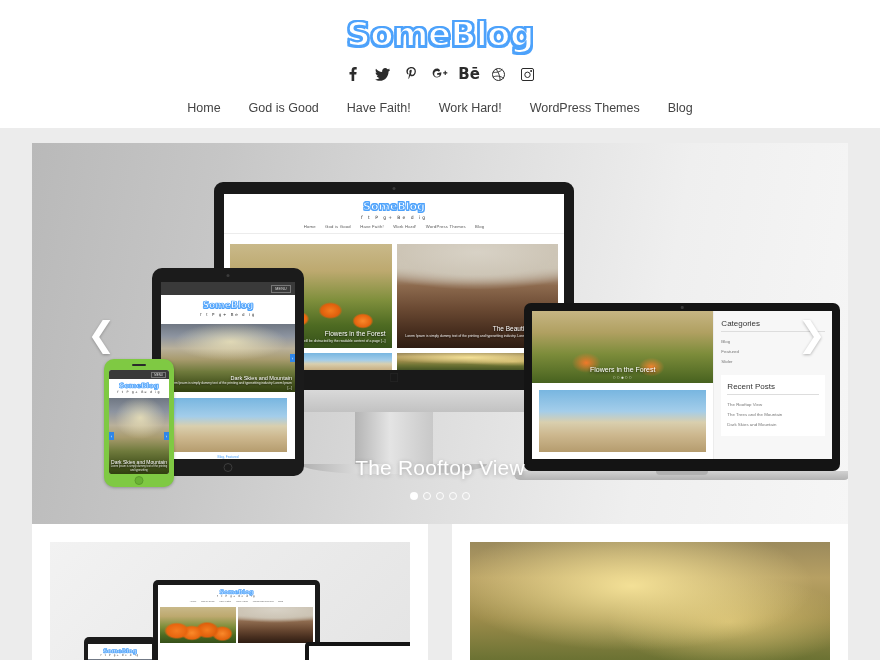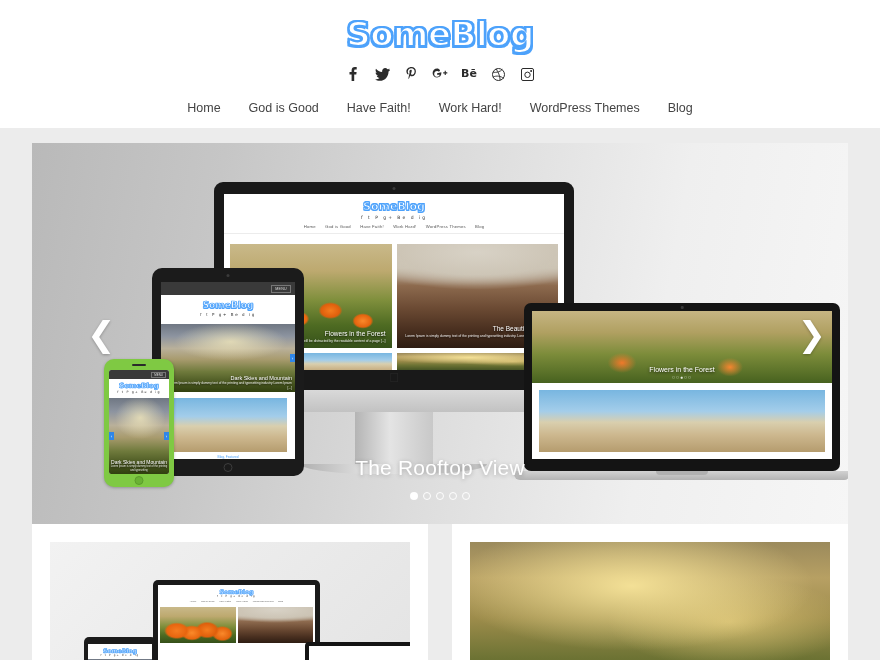--- a/index.html
+++ b/index.html
@@ -282,21 +282,21 @@
     <span class="social-ico">
       <svg width="11" height="14" viewBox="0 0 11 14">
           <path fill="#2b2b2b" d="M5.6 0C2.2 0 .4 2.2.4 4.6c0 1.1.6 2.5 1.6 2.9.1.1.2 0 .3-.1 0-.1.1-.5.2-.7 0-.1 0-.2-.1-.2-.3-.4-.6-1.1-.6-1.8C1.8 3 3.2 1.2 5.4 1.2c1.9 0 3.2 1.3 3.2 3.1 0 2.1-1 3.5-2.4 3.5-.7 0-1.3-.6-1.1-1.4.2-.9.7-1.9.7-2.6 0-.6-.3-1.1-1-1.1-.8 0-1.4.8-1.4 1.9 0 .7.2 1.2.2 1.2l-1 4.1c-.2.8-.1 2-.1 2.1 0 .1.1.1.2 0 .1-.1.7-.9.9-1.7l.5-1.9c.3.5 1 .9 1.8.9 2.4 0 4-2.1 4-5C9.9 1.9 8.1 0 5.6 0"></path>
         </svg>
     </span>
     <span class="social-ico">
       <svg width="16" height="12" viewBox="0 0 16 12">
           <path fill="#2b2b2b" d="M5.1 5.2v1.6h2.6c-.1.7-.8 2-2.6 2-1.6 0-2.9-1.3-2.9-2.9s1.3-2.9 2.9-2.9c.9 0 1.5.4 1.8.7l1.2-1.2C7.3.8 6.3.4 5.1.4 2.6.4.6 2.4.6 4.9s2 4.5 4.5 4.5c2.6 0 4.3-1.8 4.3-4.4 0-.3 0-.5-.1-.8zM13.8 4.3V2.8h-1.1v1.5h-1.5v1.1h1.5v1.5h1.1V5.4h1.5V4.3z"></path>
         </svg>
     </span>
-    <span class="social-ico" style="font-size:11px;font-weight:bold;">Bē</span>
+    <span class="social-ico" style="font-size:15px;font-weight:bold;">Bē</span>
     <span class="social-ico">
       <svg width="13" height="13" viewBox="0 0 13 13">
           <circle cx="6.5" cy="6.5" r="6" fill="none" stroke="#2b2b2b" stroke-width="1"></circle>
           <path d="M1 4.2c3.6.6 7.4-.4 9.3-2.9M.9 9.1C4.4 7.3 9 8 11.8 10.5M4 .9c2.4 3 3.8 6.9 4.2 11.1" fill="none" stroke="#2b2b2b" stroke-width=".9"></path>
         </svg>
     </span>
     <span class="social-ico">
       <svg width="13" height="13" viewBox="0 0 13 13">
           <rect x=".5" y=".5" width="12" height="12" rx="1.5" fill="none" stroke="#2b2b2b"></rect>
           <circle cx="6.5" cy="6.8" r="2.7" fill="none" stroke="#2b2b2b"></circle>
@@ -368,20 +368,36 @@
           <div class="mb-screen">
             <div class="mb-left">
               <div class="mb-hero img-forest-tall">
                 <div class="mb-hero-cap">Flowers in the Forest</div>
                 <div class="mb-dots">○○●○○</div>
               </div>
               <div class="mb-body">
                 <div class="mb-post-img img-rooftop"></div>
               </div>
             </div>
+            <div class="mb-right">
+              <div class="wg-title">Categories</div>
+              <ul class="wg-list">
+                <li>Blog</li>
+                <li>Featured</li>
+                <li>Slider</li>
+              </ul>
+              <div class="wg-box">
+                <div class="wg-title">Recent Posts</div>
+                <ul class="wg-list">
+                  <li>The Rooftop View</li>
+                  <li>The Trees and the Mountain</li>
+                  <li>Dark Skies and Mountain</li>
+                </ul>
+              </div>
+            </div>
           </div>
         </div>
         <div class="mb-base">
           <div class="mb-notch"></div>
         </div>
       </div>
 
       <div class="ipad">
         <div class="ipad-cam"></div>
         <div class="ipad-screen">

